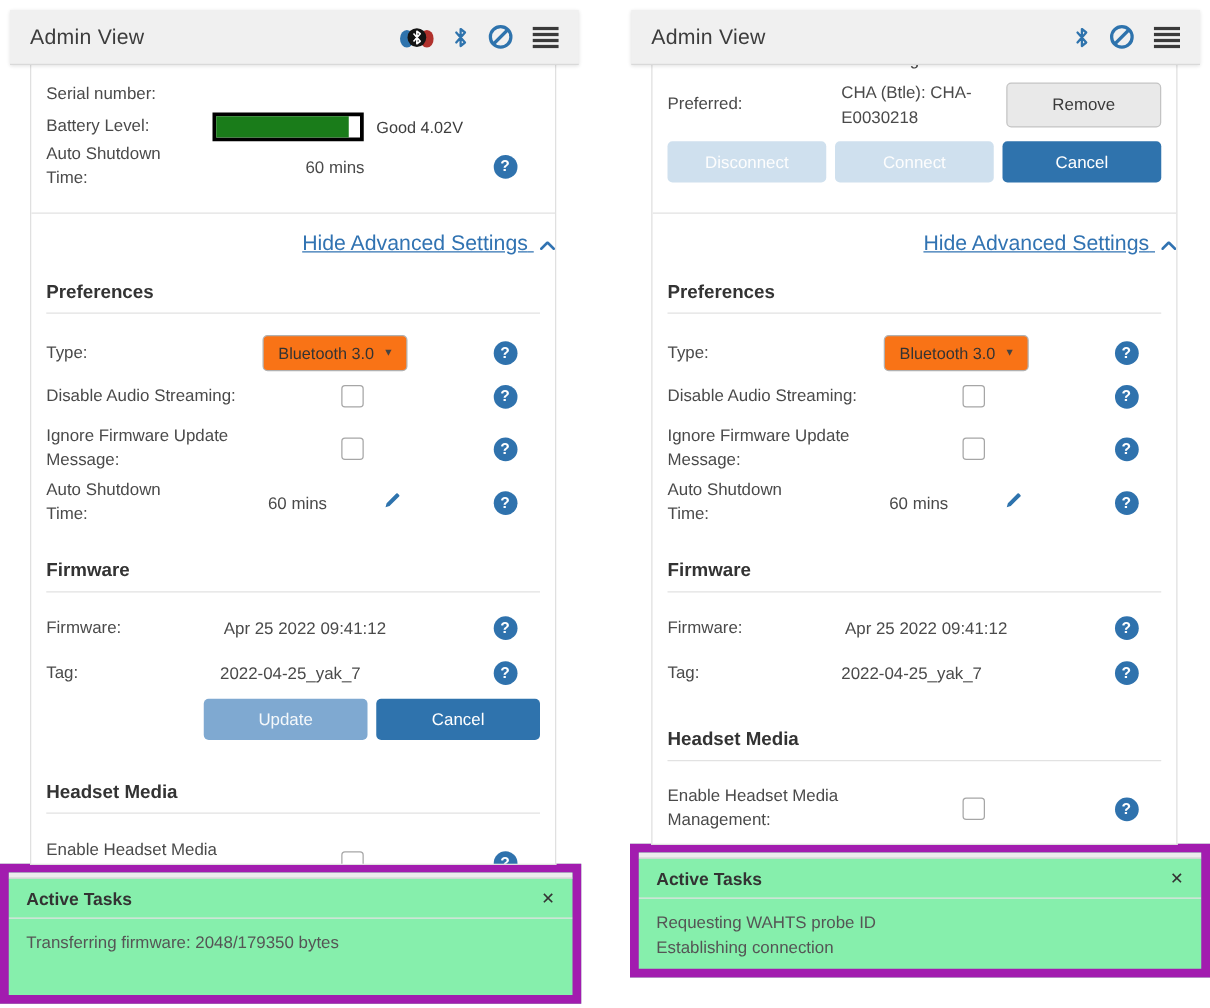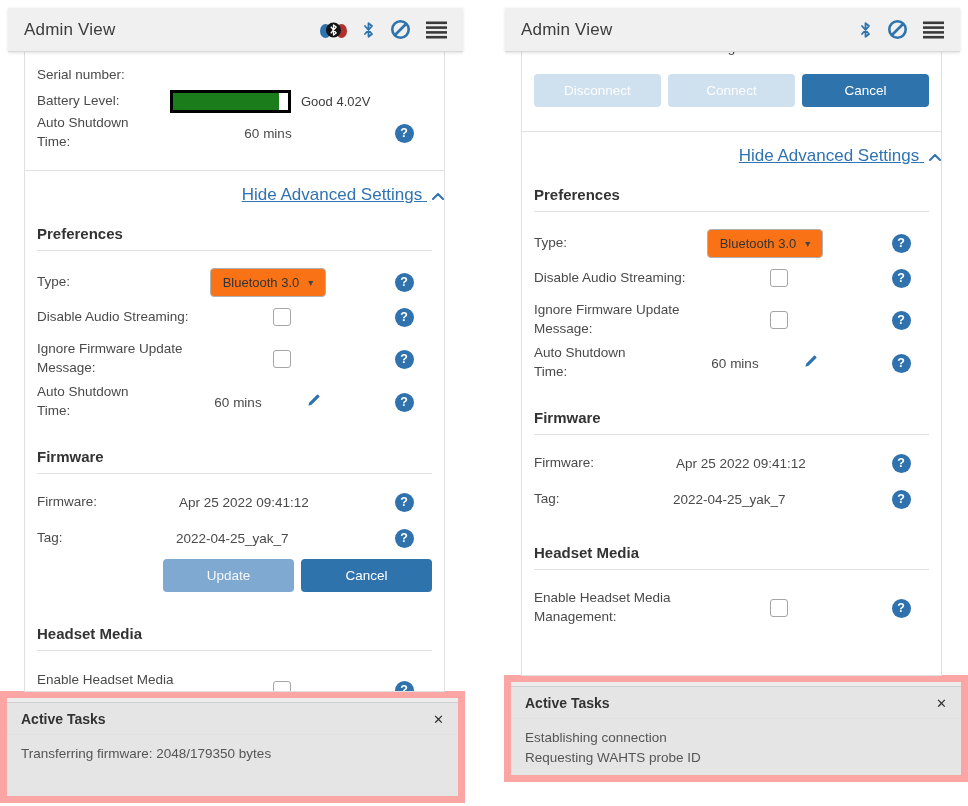--- a/index.html
+++ b/index.html
@@ -65,21 +65,21 @@
   
   .conn-btn-row{display:flex;gap:7px;padding:0 12px;}
   .conn-btn-row .btn{flex:1;height:33px;}
 
   
   .clip-frag{position:absolute;top:0;left:0;right:0;height:5px;overflow:hidden;
              text-align:center;font-size:13.5px;color:#4a4a4a;}
   .clip-frag span{display:inline-block;transform:translateY(-12px);}
 
   
-  .annotation{position:absolute;border:7px solid #fca5a5;background:#e5e5e5;box-sizing:border-box;overflow:hidden;}
+  .annotation{position:absolute;border:7px solid #a21caf;background:#86efac;box-sizing:border-box;overflow:hidden;}
   .annotation.left-box{left:0;top:691px;width:465px;height:112px;}
   .annotation.right-box{left:504px;top:675px;width:464px;height:107px;}
   .at-gap{height:4px;background:#ececec;border-bottom:1px solid #cfcfcf;}
   .at-header{display:flex;align-items:center;justify-content:space-between;
              padding:8px 14px 7px;border-bottom:1px solid #e2e2e2;}
   .at-title{font-size:14px;font-weight:bold;color:#333;}
   .at-close{font-size:13px;color:#333;cursor:pointer;}
   .at-body{padding:9px 14px;font-size:13.5px;color:#555;line-height:20px;}
 </style>
 </head>
@@ -275,20 +275,27 @@
             <rect x="0" y="14.9" width="21" height="2.6" fill="#3a3a3a"></rect>
           </svg>
         </span>
       </span>
     </div>
 
     <div class="card">
       <div class="clip-frag"><span>g</span></div>
       <div style="height:12px"></div>
 
+      <div class="row" style="min-height:38px;align-items:center">
+        <span class="lbl">Preferred:</span>
+        <span class="mid left" style="padding-left:16px">
+          <span class="val" style="width:140px;line-height:1.45">CHA (Btle): CHA-E0030218</span>
+        </span>
+        <button class="btn btn-grey" style="width:124px;height:36px;flex:none">Remove</button>
+      </div>
 
       <div class="conn-btn-row" style="margin-top:10px">
         <button class="btn btn-ghost">Disconnect</button>
         <button class="btn btn-ghost">Connect</button>
         <button class="btn btn-primary">Cancel</button>
       </div>
 
       <div class="hr-full" style="margin-top:24px"></div>
 
       <div class="link-center" style="margin-top:14px;height:28px">
@@ -401,19 +408,19 @@
   </div>
 
   <div class="annotation right-box">
     <div class="at-gap"></div>
     <div class="at-panel">
       <div class="at-header">
         <span class="at-title">Active Tasks</span>
         <span class="at-close">✕</span>
       </div>
       <div class="at-body">
+        <div>Requesting WAHTS probe ID</div>
         <div>Establishing connection</div>
-        <div>Requesting WAHTS probe ID</div>
       </div>
     </div>
   </div>
 
 </div>
 
 </body></html>

